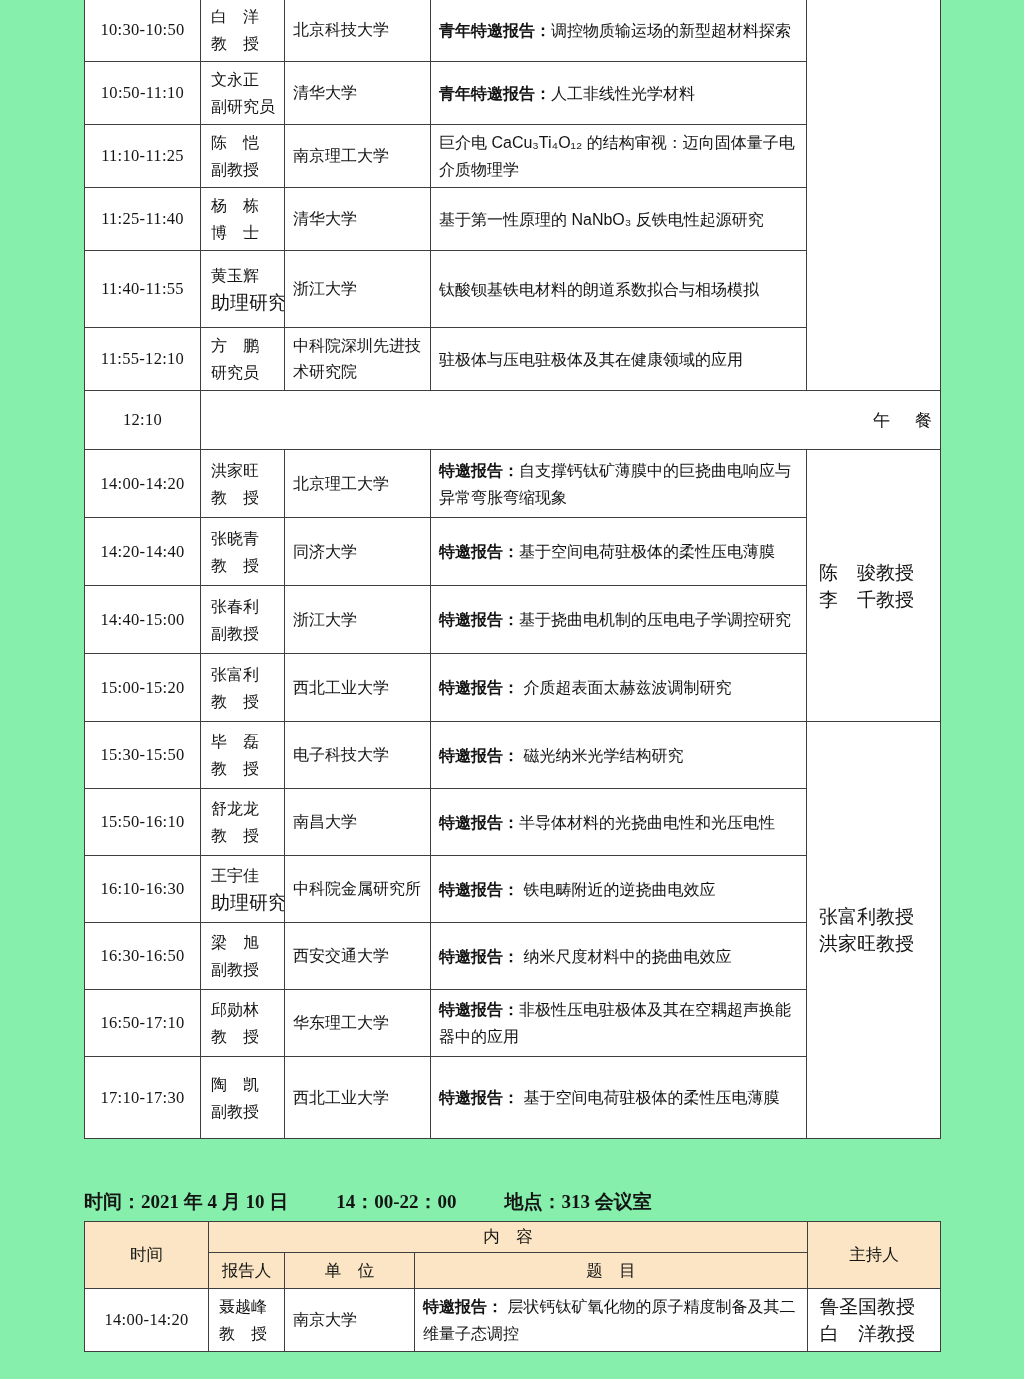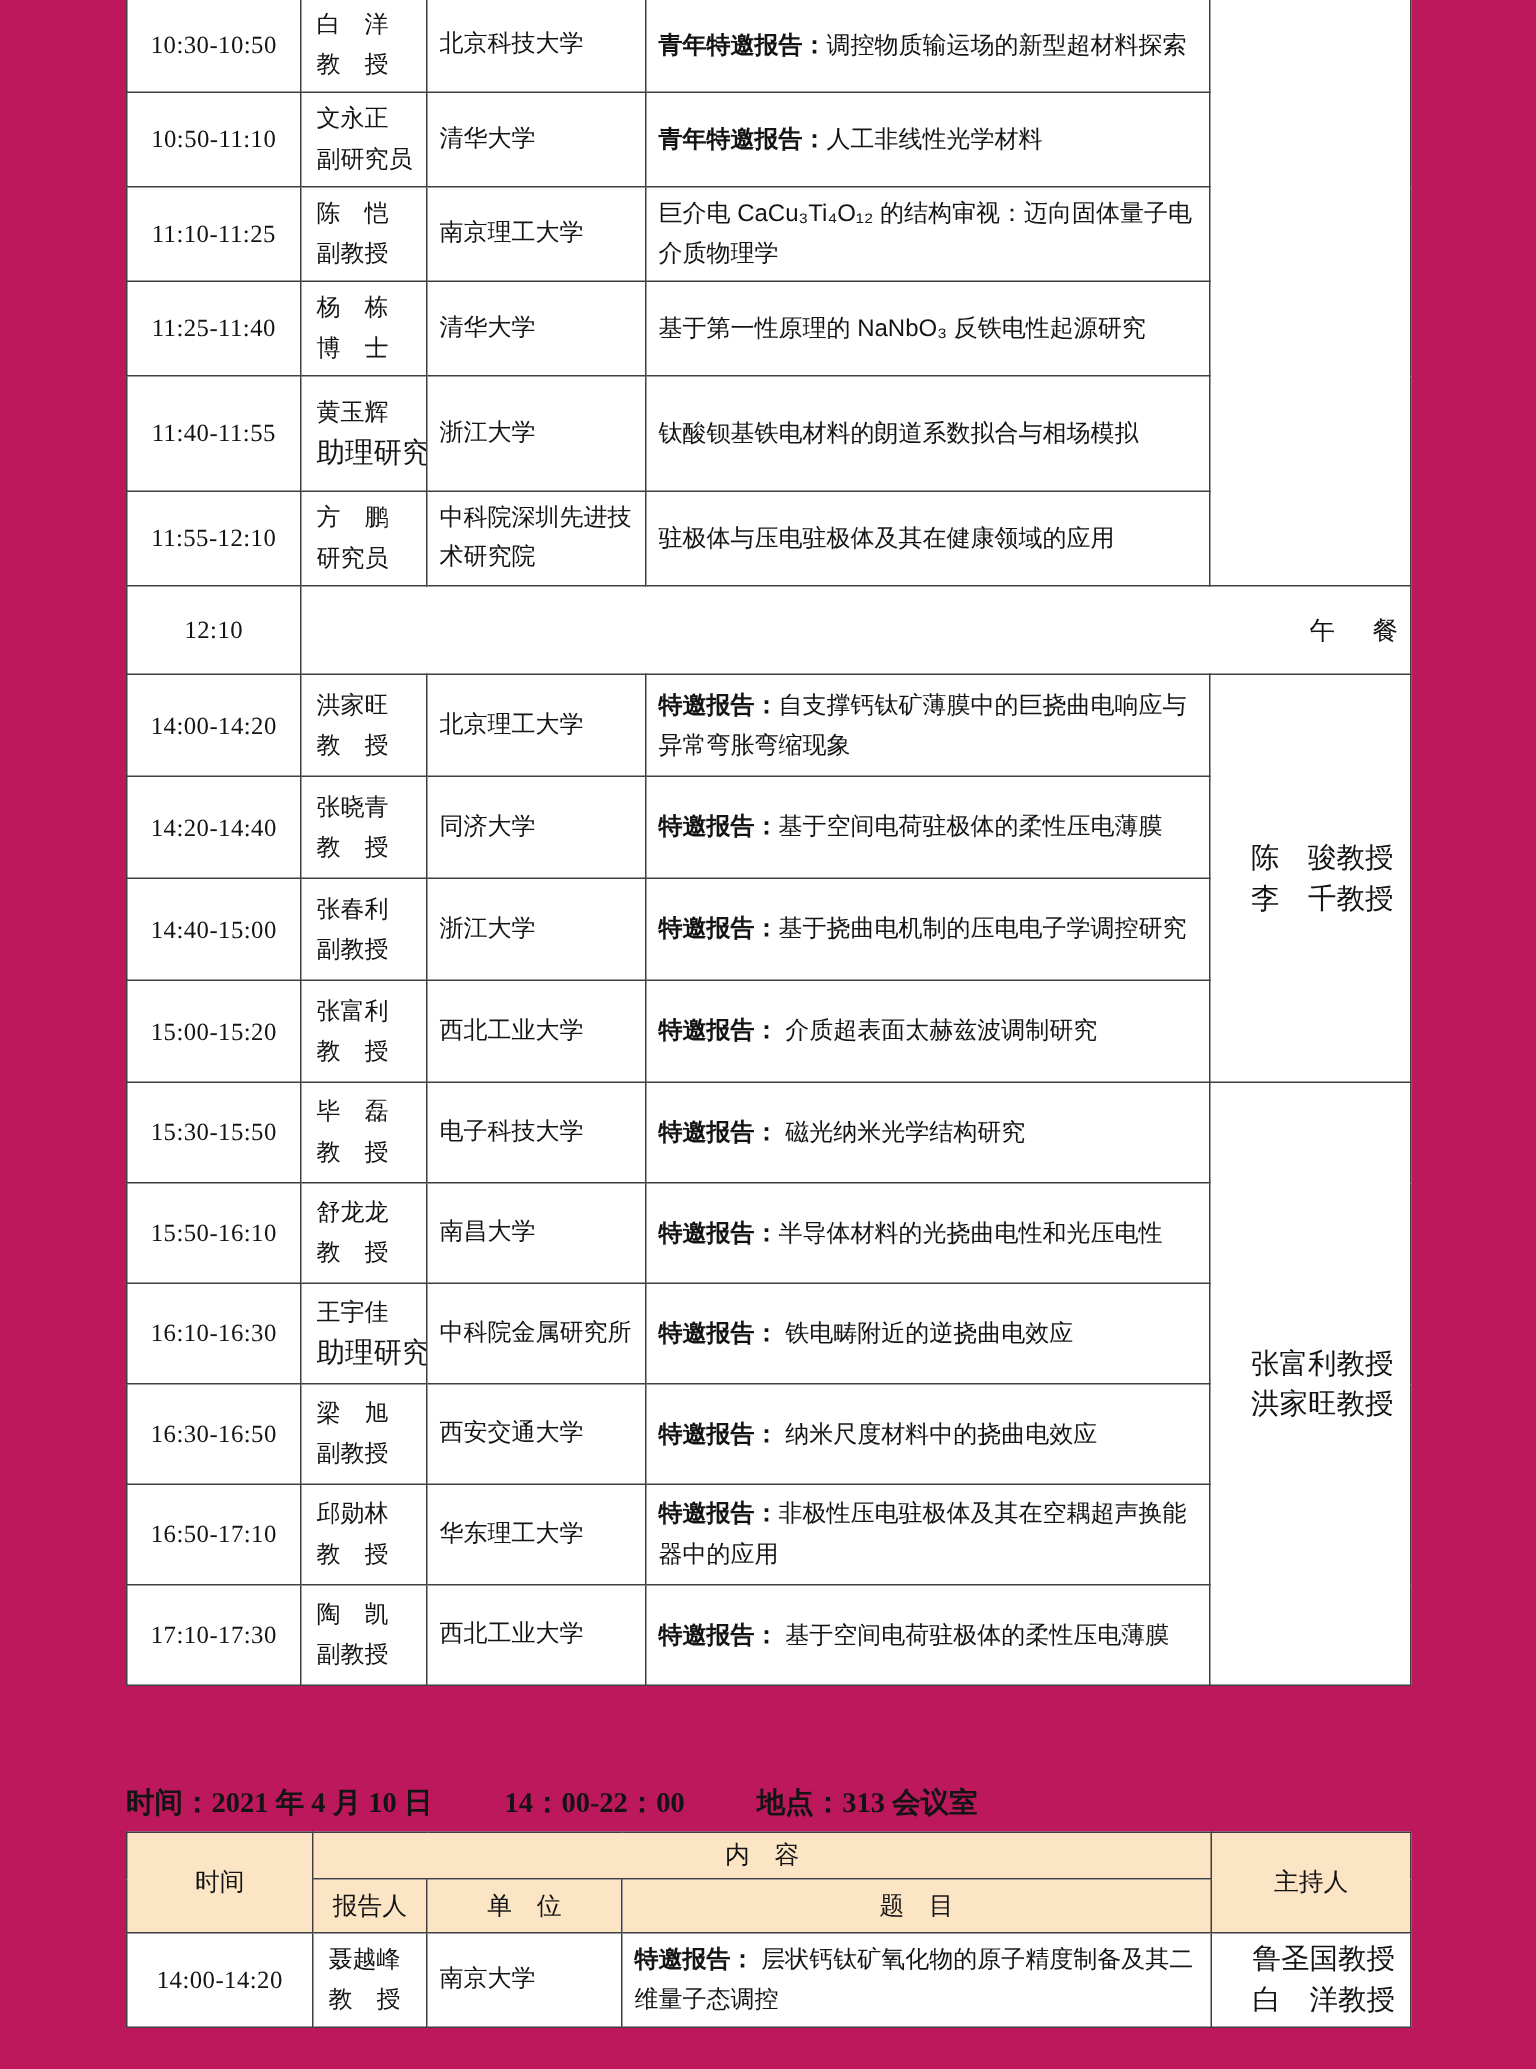--- a/index.html
+++ b/index.html
@@ -3,21 +3,21 @@
 <meta charset="utf-8">
 <style>
   :root{
     --navy:#1e4483;
     --cream:#fbe5c4;
     --border:#3f3f3f;
     --text:#141414;
   }
   html,body{margin:0;padding:0;background:#fff;}
   .page{
-    position:relative;width:1024px;height:1379px;background:#be185d;
+    position:relative;width:1024px;height:1379px;background:#86efac;
     font-family:"Liberation Sans",sans-serif;color:var(--text);overflow:hidden;
   }
   table.sched{
     border-collapse:collapse;table-layout:fixed;position:absolute;background:#fff;
   }
   .sched td{
     border:1px solid var(--border);
     font-size:16px;vertical-align:middle;overflow:hidden;padding:2px 4px;
   }
   .t1{left:84px;top:-2px;width:856px;}
@@ -26,21 +26,21 @@
     text-align:center;font-family:"Liberation Serif",serif;font-size:16.5px;padding:0;
     letter-spacing:.3px;
   }
   td.speaker{padding-left:10px;}
   .sp-line{line-height:27px;white-space:nowrap;}
   .sp-line.small{font-size:19px;}
   td.unit{padding-left:8px;line-height:26px;}
   td.title-cell{padding:4px 6px 4px 8px;line-height:27px;word-break:break-word;}
   td.title-cell .b{font-weight:bold;}
   td.lunch{text-align:right;letter-spacing:4px;font-size:17px;}
-  td.chair-cell{padding:0 4px 0 27px;line-height:31px;}
+  td.chair-cell{padding:0 4px 0 12px;line-height:31px;}
   .banner{
     position:absolute;left:84px;top:1140px;width:856px;height:42px;
     background:var(--navy);color:#fff;font-weight:bold;font-size:21px;
     display:flex;align-items:center;justify-content:center;letter-spacing:2px;
   }
   .info{
     position:absolute;left:84px;top:1182px;width:856px;height:39px;
     display:flex;align-items:center;gap:48px;
     font-weight:bold;font-size:19px;font-family:"Liberation Serif",serif;
   }
@@ -201,21 +201,21 @@
         </tr>
         <tr style="height: 67px;">
           <td class="time">16:50-17:10</td>
           <td class="speaker">
             <div class="sp-line">邱勋林</div>
             <div class="sp-line">教　授</div>
           </td>
           <td class="unit">华东理工大学</td>
           <td class="title-cell"><span class="b">特邀报告：</span><span>非极性压电驻极体及其在空耦超声换能器中的应用</span></td>
         </tr>
-        <tr style="height: 67px;">
+        <tr style="height: 82px;">
           <td class="time">17:10-17:30</td>
           <td class="speaker">
             <div class="sp-line">陶　凯</div>
             <div class="sp-line">副教授</div>
           </td>
           <td class="unit">西北工业大学</td>
           <td class="title-cell"><span class="b">特邀报告：</span><span> 基于空间电荷驻极体的柔性压电薄膜</span></td>
         </tr>
       </tbody>
   </table>

